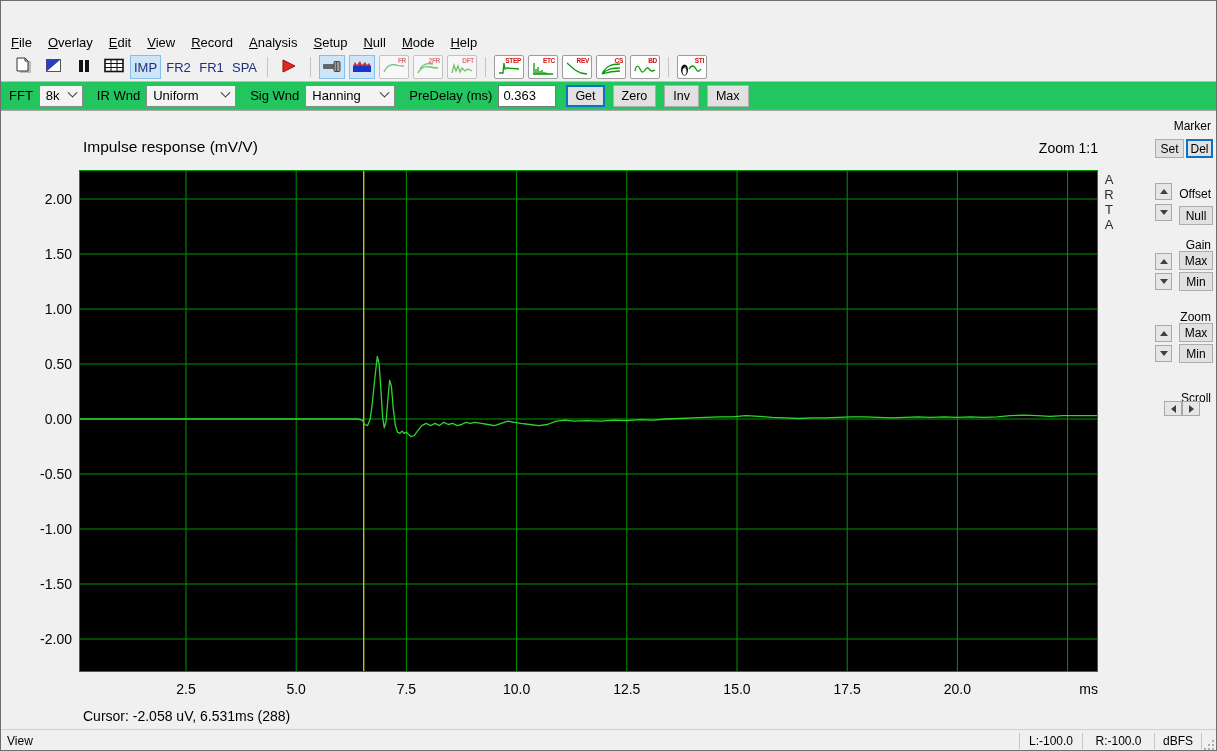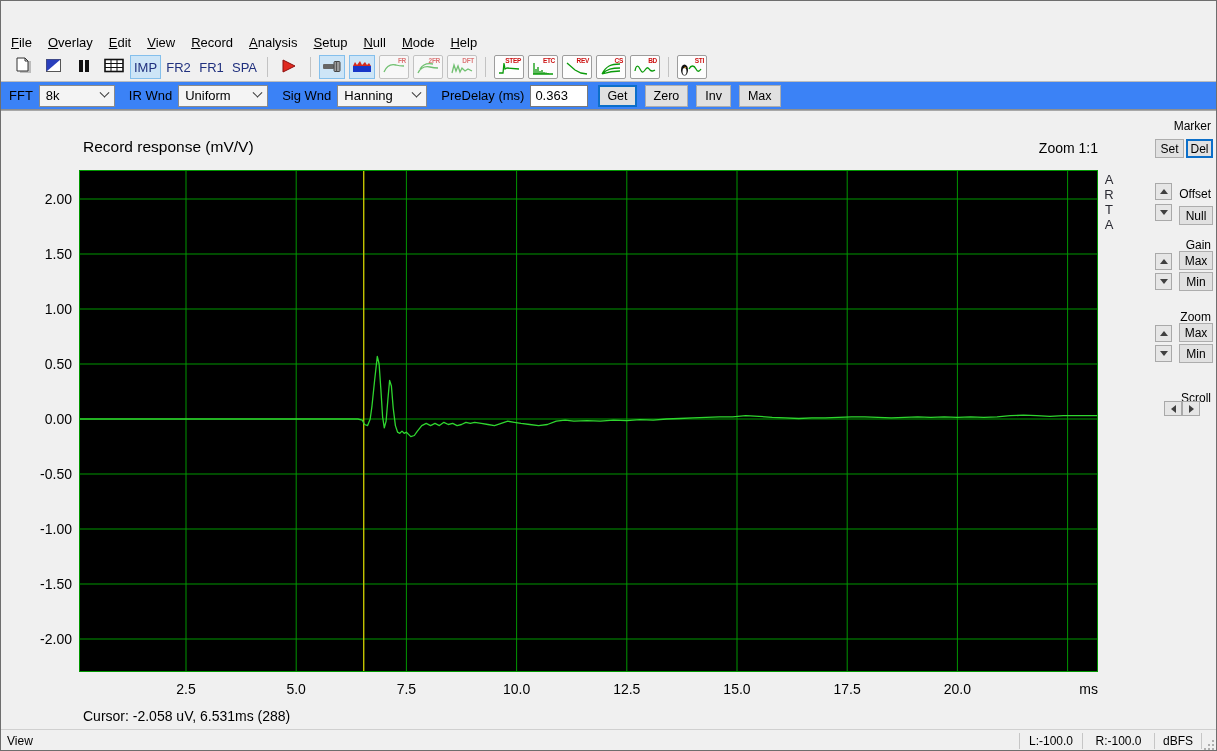--- a/index.html
+++ b/index.html
@@ -23,21 +23,21 @@
   .tbtn { height:24px; min-width:26px; display:flex; align-items:center; justify-content:center; margin:0 2px; border:1px solid transparent; background:transparent; position:relative; }
   .tbtn.active { background:#cde5f7; border-color:#84bfec; }
   .tbtn-text { height:24px; width:31px; display:flex; align-items:center; justify-content:center; font-size:13px; color:#20307e; border:1px solid transparent; background:transparent; margin:0 1px; font-family:"Liberation Sans",sans-serif; }
   .tbtn-text.active { background:#cde5f7; border-color:#84bfec; }
   .tsep { width:1px; height:20px; background:#c3c3c3; margin:0 6px; }
   .chart-btn { height:24px; width:30px; margin:0 2px; background:#fdfdfd; border:1px solid #9d9d9d; border-radius:2px; position:relative; display:flex; align-items:flex-end; justify-content:center; }
   .chart-btn .mini { position:absolute; top:1px; right:2px; font-size:6.5px; font-weight:bold; color:#cc1111; letter-spacing:-0.3px; line-height:7px; }
   .chart-btn.disabled { opacity:0.55; }
 
   
-  .settingsbar { position:absolute; left:0; top:81px; width:100%; height:28px; background:#3b82f6; border-bottom:1px solid #8f8f8f; display:flex; align-items:center; padding-left:8px; font-size:13px; }
+  .settingsbar { position:absolute; left:0; top:81px; width:100%; height:28px; background:#22c55e; border-bottom:1px solid #8f8f8f; display:flex; align-items:center; padding-left:8px; font-size:13px; }
   .lbl { color:#000; margin-right:6px; }
   .combo { height:22px; background:#f4f4f4; border:1px solid #8a8a8a; display:flex; align-items:center; justify-content:space-between; padding:0 6px; margin-right:14px; font-size:13px; color:#000; }
   .chev { width:7px; height:7px; border-right:1.4px solid #333; border-bottom:1.4px solid #333; transform:rotate(45deg) translate(-2px,-2px); margin-left:8px; }
   .txt-input { width:58px; height:22px; border:1px solid #7a7a7a; background:#fff; font-size:13px; padding:0 4px; font-family:"Liberation Sans",sans-serif; margin-right:10px; }
   .btn { height:22px; padding:0 8px; background:#e1e1e1; border:1px solid #adadad; font-size:12.5px; font-family:"Liberation Sans",sans-serif; color:#000; margin-right:8px; }
   .btn.focused { border:2px solid #0c6fc9; padding:0 7px; }
 
   
   .main { position:absolute; left:0; top:109px; width:100%; height:619px; background:#f0f0f0; border-top:1px solid #a8a8a8; }
   .chart-title { position:absolute; left:82px; top:27px; font-size:15.5px; color:#000; }
@@ -196,21 +196,21 @@
           <ellipse cx="4.5" cy="11.5" rx="2" ry="3.4" fill="#fff"></ellipse>
           <polygon points="4.5,6.5 6.5,7.8 4.5,8.4" fill="#e8a020"></polygon>
           <path d="M9,9 C11,5 14,5 16,9 C17.5,12 19,12 21,9" fill="none" stroke="#0a9a0a" stroke-width="1.3"></path>
         </svg>
         <span class="mini">STI</span>
       </button>
     </div>
 
   <div class="settingsbar">
     <span class="lbl">FFT</span>
-    <div class="combo" style="width:76px">
+    <div class="combo" style="width:44px">
       <span>8k</span>
       <span class="chev"></span>
     </div>
     <span class="lbl">IR Wnd</span>
     <div class="combo" style="width:90px">
       <span>Uniform</span>
       <span class="chev"></span>
     </div>
     <span class="lbl">Sig Wnd</span>
     <div class="combo" style="width:90px">
@@ -220,21 +220,21 @@
     <span class="lbl">PreDelay (ms)</span>
     <input class="txt-input" value="0.363" style="">
     <button class="btn focused">Get</button>
     <button class="btn">Zero</button>
     <button class="btn">Inv</button>
     <button class="btn">Max</button>
   </div>
 
   <div class="main">
     <div id="chartPanel" style="position:absolute;left:0;top:0;width:1150px;height:100%;">
-      <div class="chart-title">Record response (mV/V)</div>
+      <div class="chart-title">Impulse response (mV/V)</div>
       <div class="zoom-label">Zoom 1:1</div>
       <svg id="plot" width="1019" height="502" viewBox="0 0 1019 502">
           <rect x="0" y="0" width="1019" height="502" fill="#000000"></rect>
           <line x1="107.0" y1="0" x2="107.0" y2="502" stroke="#009600" stroke-width="1"></line>
           <line x1="217.2" y1="0" x2="217.2" y2="502" stroke="#009600" stroke-width="1"></line>
           <line x1="327.4" y1="0" x2="327.4" y2="502" stroke="#009600" stroke-width="1"></line>
           <line x1="437.6" y1="0" x2="437.6" y2="502" stroke="#009600" stroke-width="1"></line>
           <line x1="547.8" y1="0" x2="547.8" y2="502" stroke="#009600" stroke-width="1"></line>
           <line x1="658.0" y1="0" x2="658.0" y2="502" stroke="#009600" stroke-width="1"></line>
           <line x1="768.2" y1="0" x2="768.2" y2="502" stroke="#009600" stroke-width="1"></line>

